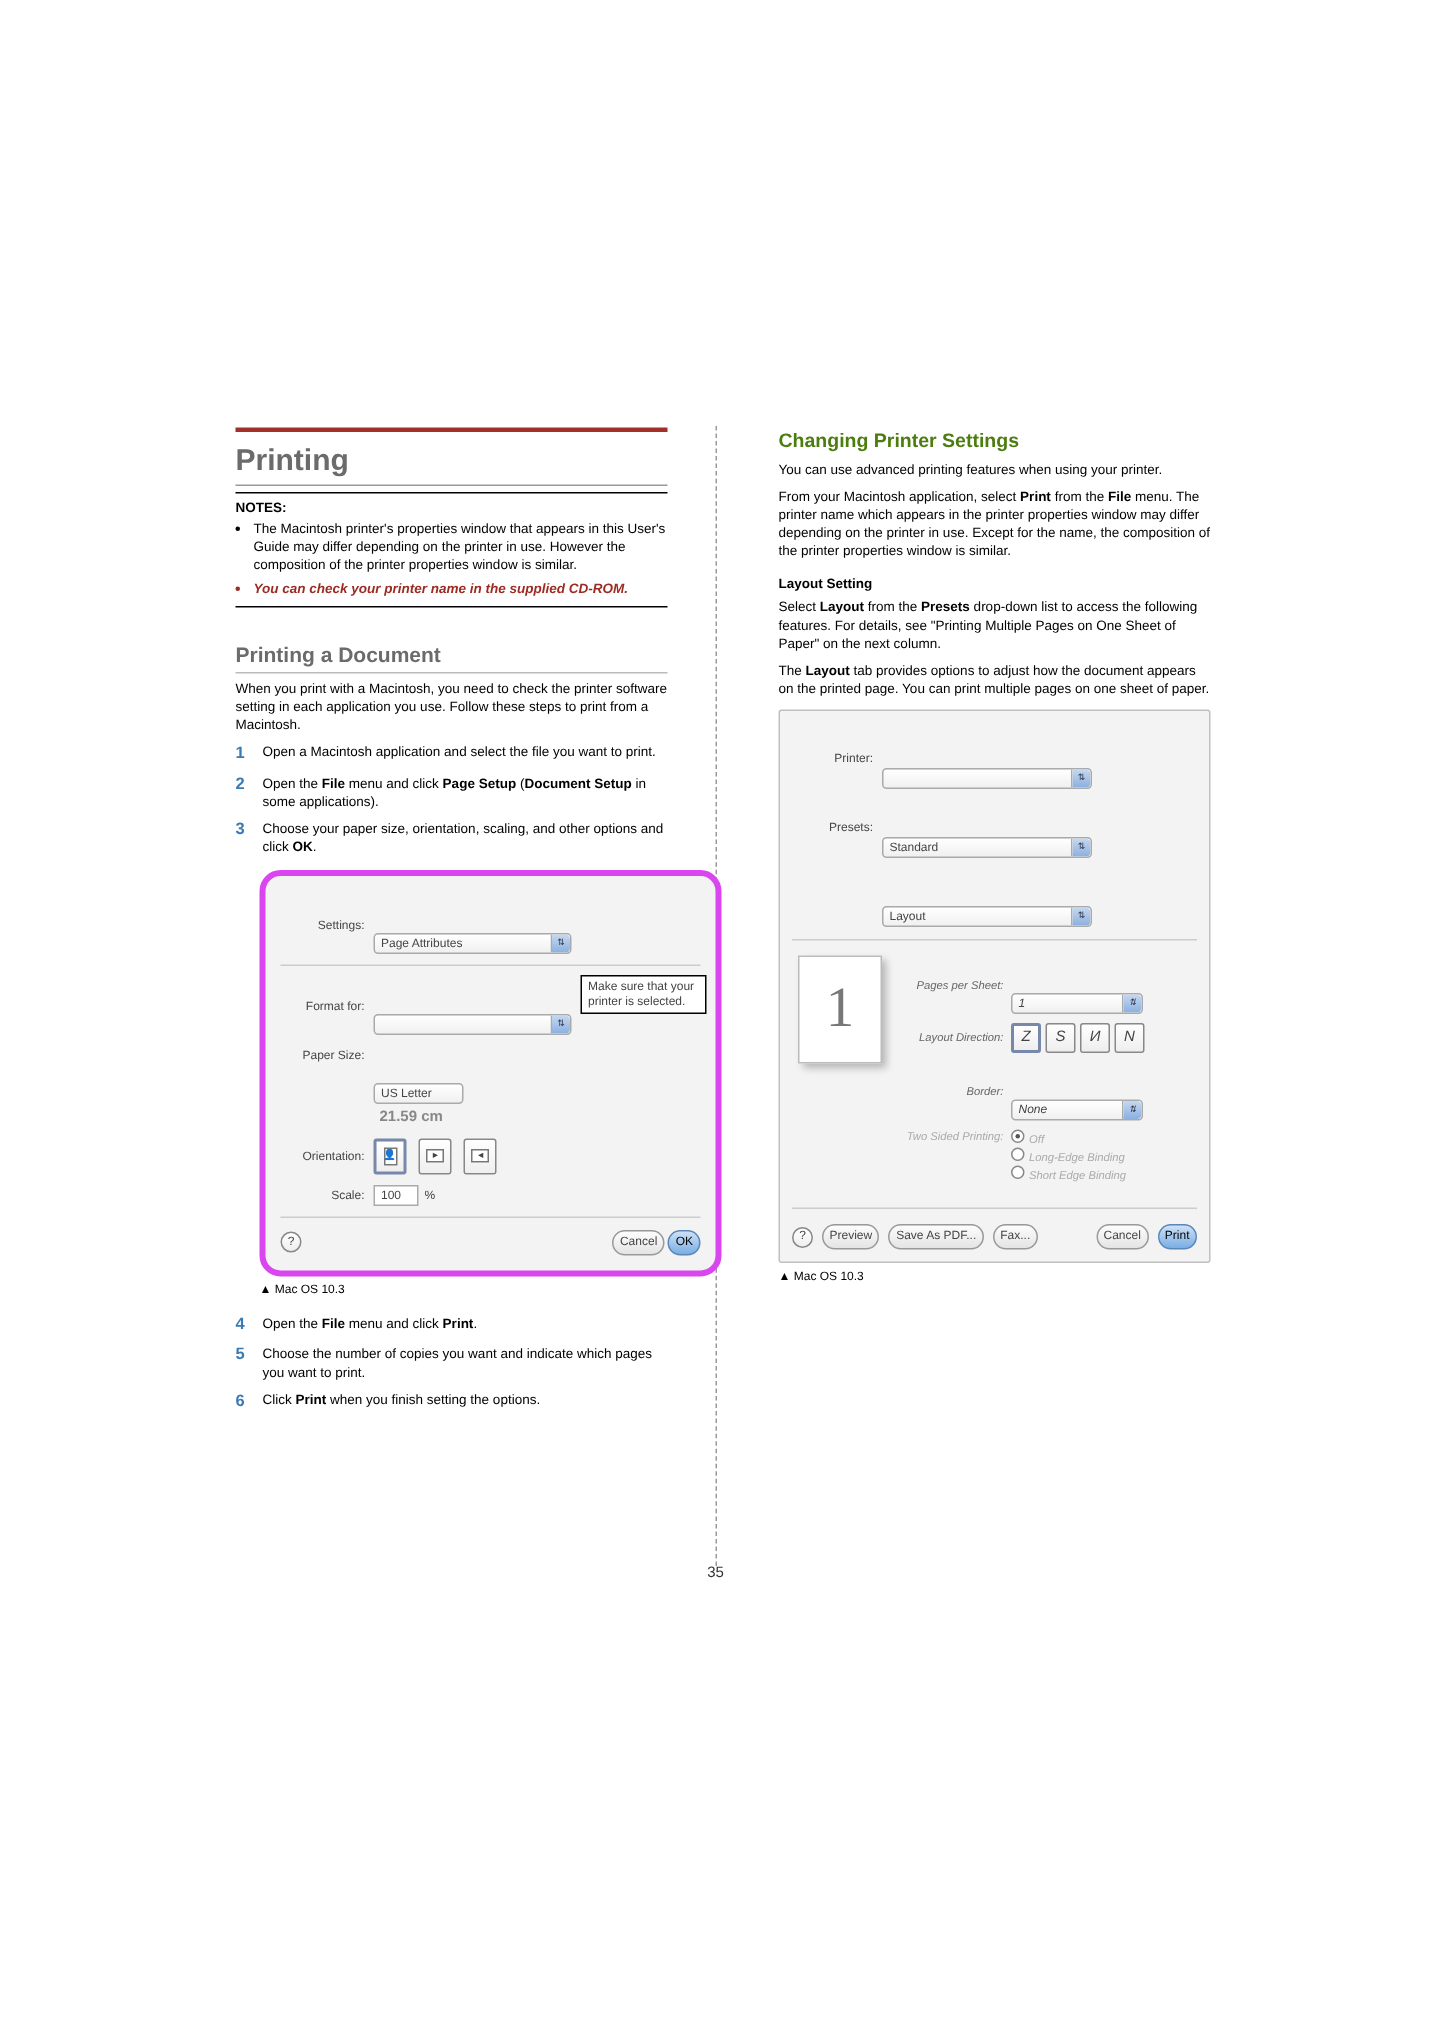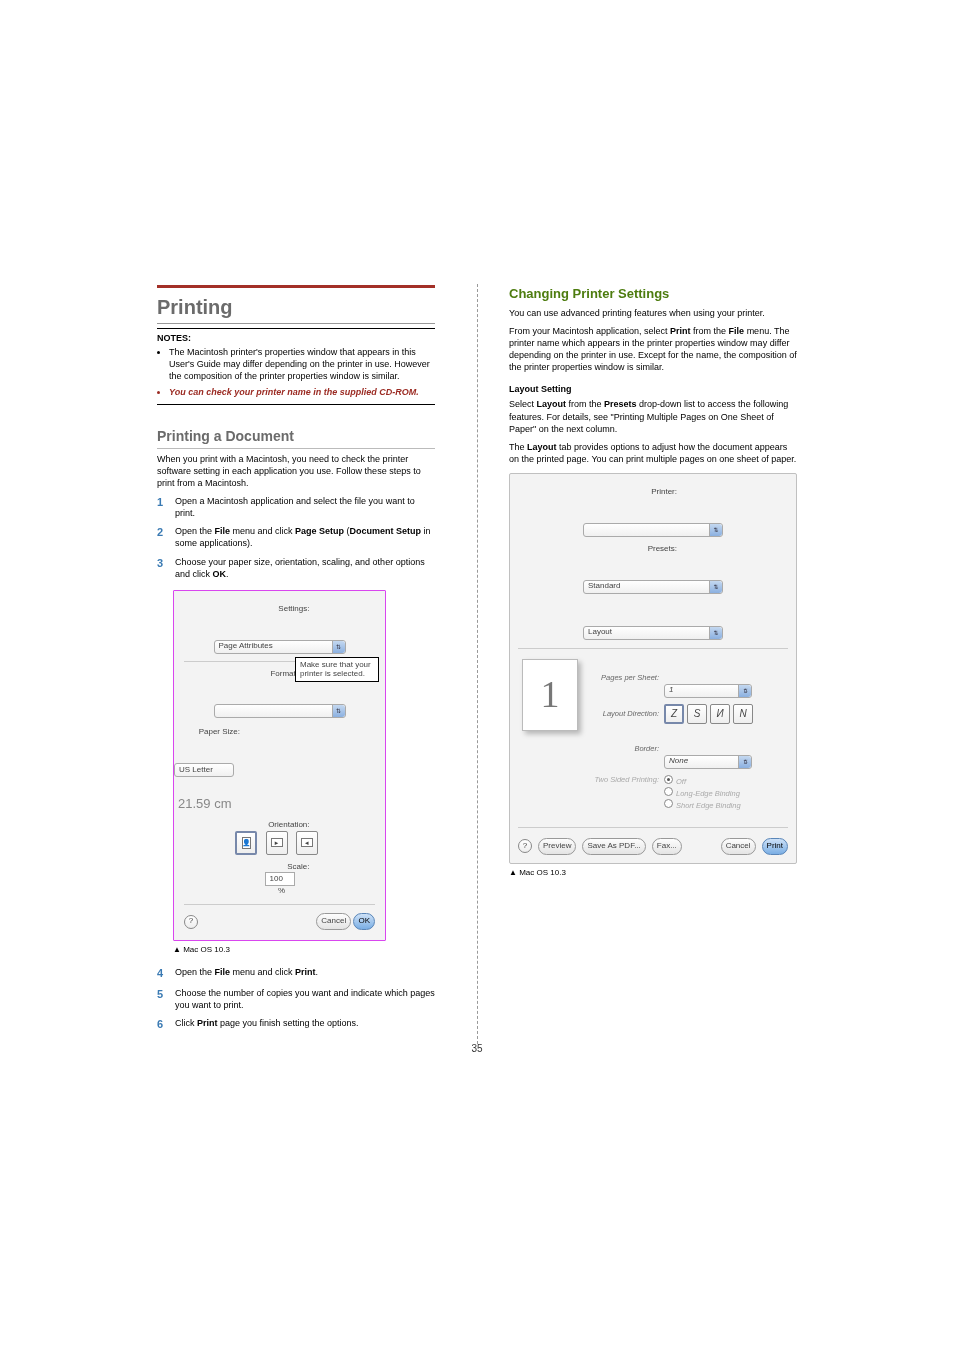--- a/index.html
+++ b/index.html
@@ -75,30 +75,30 @@
   ol.steps { list-style: none; margin: 6px 0 0 0; padding: 0; }
   ol.steps > li { display: flex; margin-bottom: 6px; }
   .stepnum { color: #3a7ab3; font-weight: bold; font-size: 11px; width: 18px; flex-shrink: 0; }
   .steptext { flex: 1; }
   b { font-weight: bold; }
   .h4sub { font-weight: bold; font-size: 9px; margin: 10px 0 3px 0; display:block; }
 
   
   .macdlg {
     background: #f3f3f3;
-    border: 1px solid #d946ef;
-    border-radius: 1px;
+    border: 4px solid #d946ef;
+    border-radius: 14px;
     margin: 10px 0 4px 16px;
-    width: 213px;
+    width: 308px;
     font-family: "Lucida Grande", Arial, sans-serif;
     font-size: 8px;
     color: #444;
     padding-bottom: 10px;
   }
-  .macrow { display: flex; align-items: center; margin: 7px 0; flex-direction: column; }
+  .macrow { display: flex; align-items: center; margin: 7px 0; }
   .maclabel { width: 72px; text-align: right; padding-right: 6px; }
   .macselect {
     background: linear-gradient(#fff,#f0f0f0);
     border: 1px solid #aaa;
     border-radius: 3px;
     height: 14px;
     display: flex;
     align-items: center;
     padding: 0 4px;
     font-size: 8px;
@@ -234,21 +234,21 @@
         <div class="macselect" style="width:132px;">
             <span class="end">⇅</span>
           </div>
       </div>
       <div class="macrow" style="align-items:flex-start;">
         <div class="maclabel" style="padding-top:2px;">Paper Size:</div>
         <div>
           <div class="macselect" style="width:60px;">
               <span>US Letter</span>
             </div>
-          <div style="font-size:13px;color:#888;margin-top:18px;margin-left:4px;">21.59 cm</div>
+          <div style="font-size:10px;color:#888;margin-top:2px;margin-left:4px;font-weight:bold;">21.59 cm</div>
         </div>
       </div>
       <div class="macrow">
         <div class="maclabel">Orientation:</div>
         <div>
           <span class="orient-btn sel">
               <span class="orient-inner">👤</span>
             </span>
           <span class="orient-btn">
               <span class="orient-inner" style="width:12px;height:9px;">▸</span>
@@ -279,21 +279,21 @@
       <li>
           <span class="stepnum">4</span>
           <span class="steptext"><span>Open the </span><b>File</b><span> menu and click </span><b>Print</b><span>.</span></span>
         </li>
       <li>
           <span class="stepnum">5</span>
           <span class="steptext">Choose the number of copies you want and indicate which pages you want to print.</span>
         </li>
       <li>
           <span class="stepnum">6</span>
-          <span class="steptext"><span>Click </span><b>Print</b><span> page you finish setting the options.</span></span>
+          <span class="steptext"><span>Click </span><b>Print</b><span> when you finish setting the options.</span></span>
         </li>
     </ol>
   </div>
 
   <div class="col">
     <h3>Changing Printer Settings</h3>
     <p>You can use advanced printing features when using your printer.</p>
     <p><span>From your Macintosh application, select </span><b>Print</b><span> from the </span><b>File</b><span> menu. The printer name which appears in the printer properties window may differ depending on the printer in use. Except for the name, the composition of the printer properties window is similar.</span></p>
 
     <span class="h4sub">Layout Setting</span>

